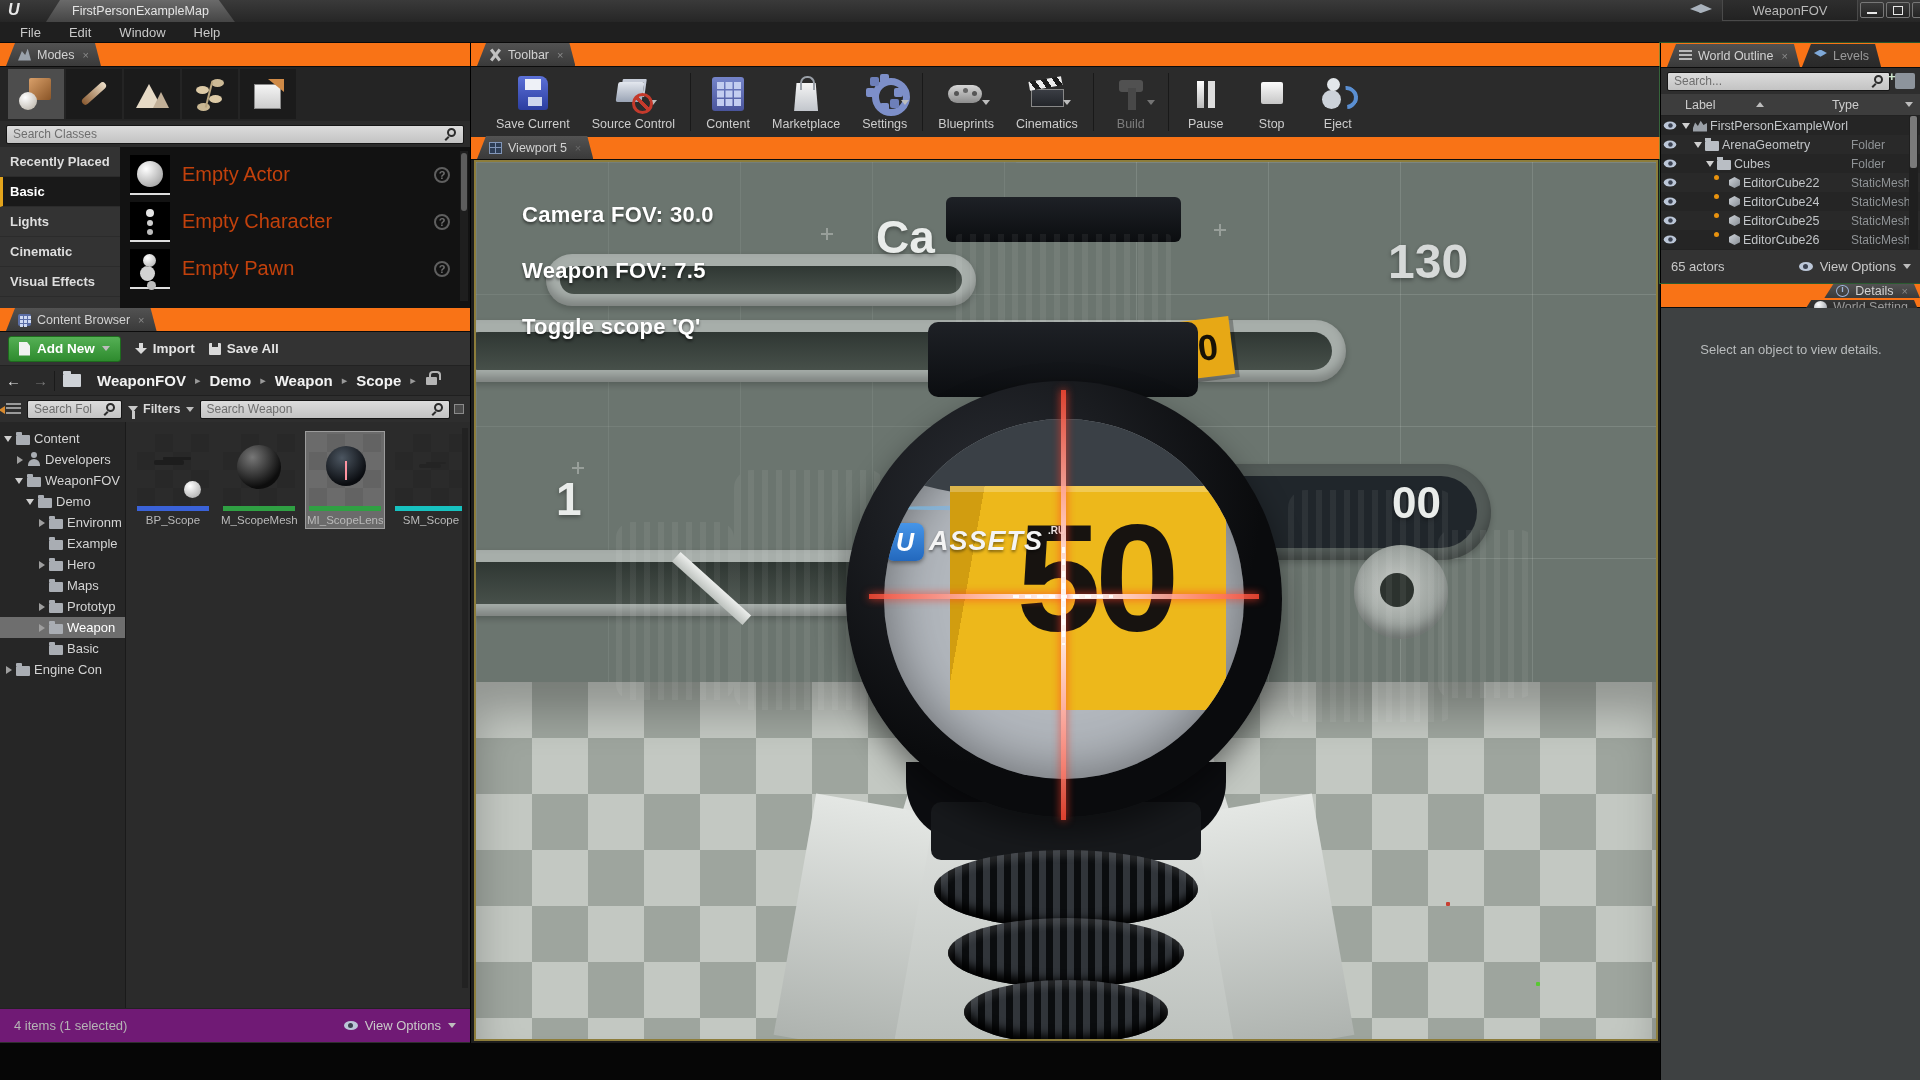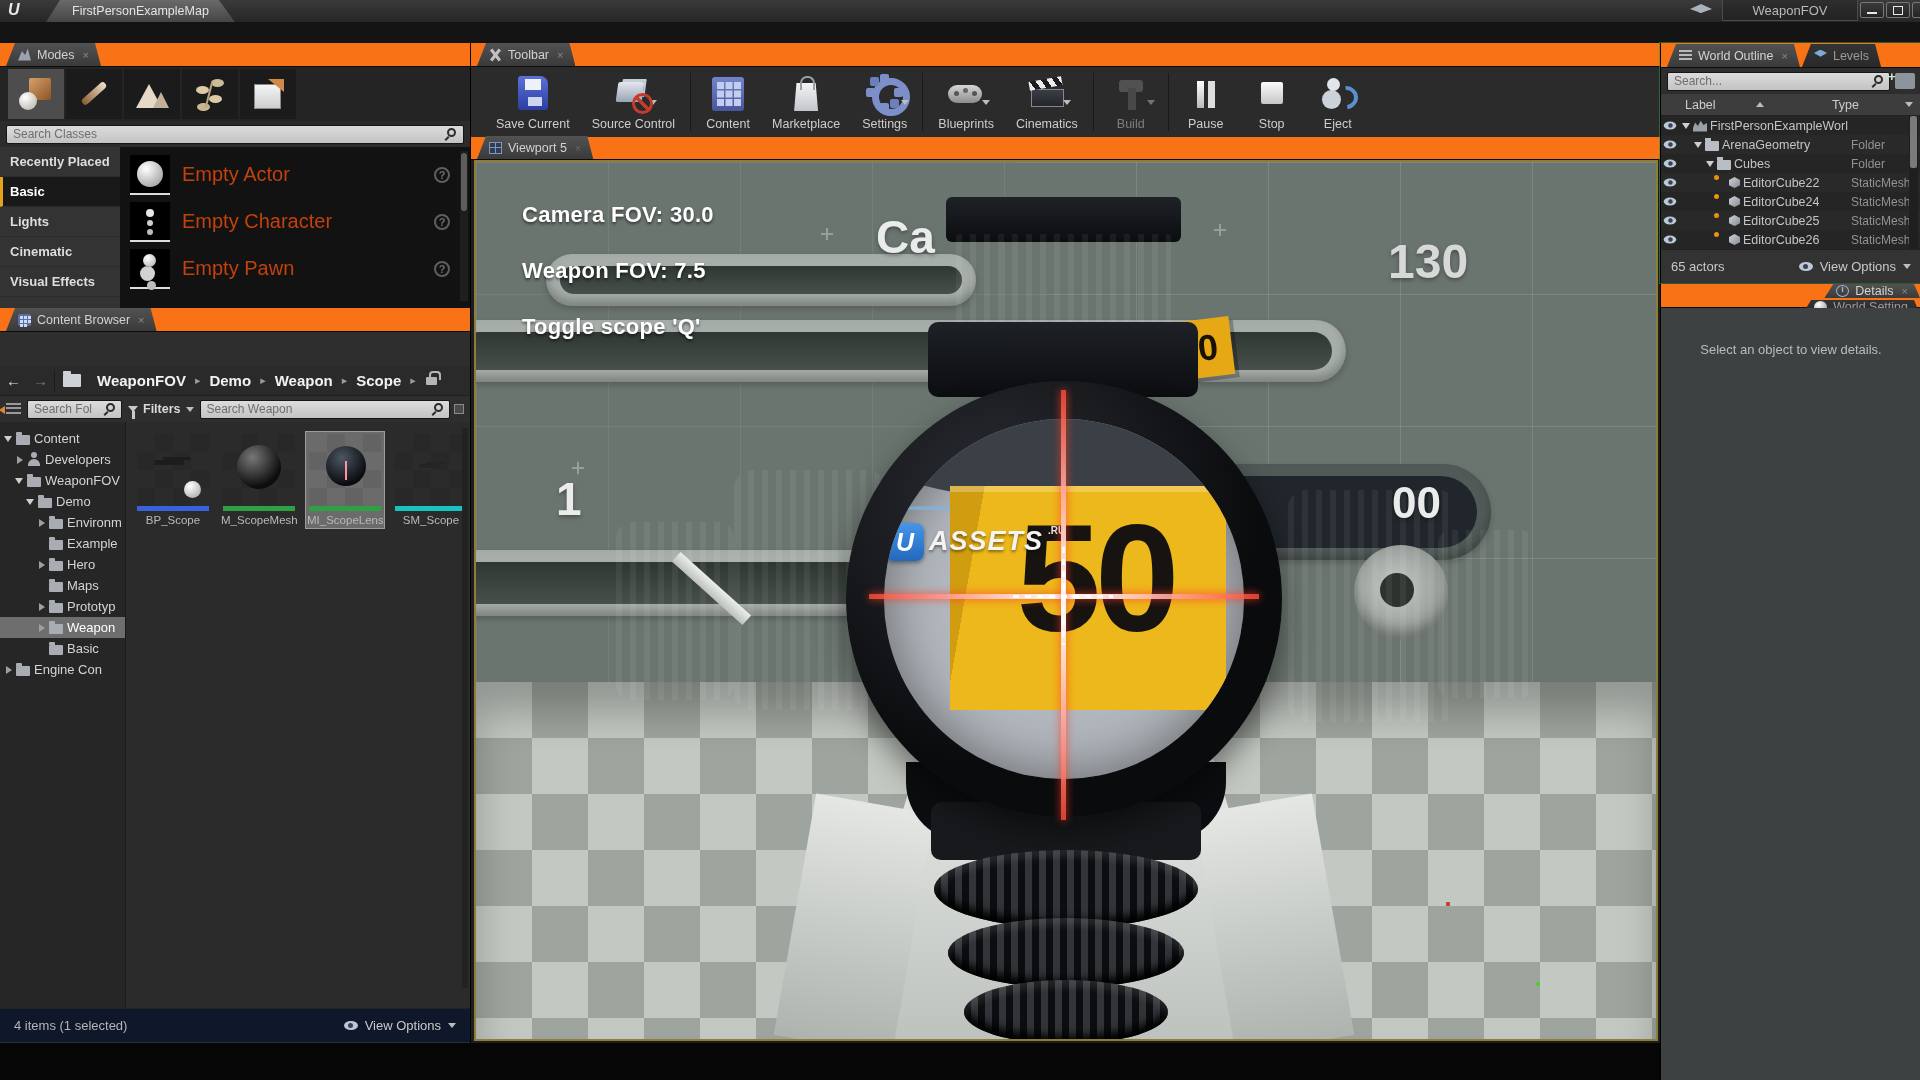--- a/index.html
+++ b/index.html
@@ -130,21 +130,21 @@
     background-image:conic-gradient(rgba(0,0,0,.07) 25%, transparent 0 50%, rgba(0,0,0,.07) 0 75%, transparent 0); background-size:36px 36px; }
   .ic-bp::before { content:''; position:absolute; left:17px; top:26px; width:30px; height:5px; background:#1d1d1d; border-radius:2px; box-shadow:8px -4px 0 -1px #1d1d1d; }
   .ic-bp::after { content:''; position:absolute; right:8px; bottom:8px; width:17px; height:17px; border-radius:50%; background:radial-gradient(circle at 35% 30%,#fff,#9f9f9f); }
   .ic-mat::before { content:''; position:absolute; left:14px; top:11px; width:44px; height:44px; border-radius:50%; background:radial-gradient(circle at 35% 28%,#777,#0d0d0d 70%); }
   .ic-lens::before { content:''; position:absolute; left:17px; top:12px; width:40px; height:40px; border-radius:50%; background:radial-gradient(circle at 40% 30%,#4c5661,#0a0c10 72%); }
   .ic-lens::after { content:''; position:absolute; left:36px; top:27px; width:2px; height:19px; background:#ff93a0; }
   .ic-sm::before { content:''; position:absolute; left:24px; top:30px; width:22px; height:4px; background:#242424; border-radius:2px; box-shadow:6px -3px 0 -1px #242424; }
   .stripe { width:72px; height:5px; margin-top:-3px; }
   .aname { color:#b9b9b9; font-size:11.5px; max-width:76px; overflow:hidden; white-space:nowrap; }
   .vscroll2 { position:absolute; right:2px; top:6px; width:6px; height:560px; background:#222; }
-  .cbfooter { position:absolute; left:0; top:700px; width:470px; height:34px; background:#0f172a; border-top:1px solid #222;
+  .cbfooter { position:absolute; left:0; top:700px; width:470px; height:34px; background:#701a75; border-top:1px solid #222;
     display:flex; align-items:center; justify-content:space-between; padding:0 14px; color:#b5b5b5; font-size:13px; }
   .viewopts { display:flex; align-items:center; gap:7px; color:#c9c9c9; }
 
   
   .toolbarpanel { left:470px; top:43px; width:1190px; height:94px; background:#2b2b2b; border-left:1px solid #000; }
   .tbbtns { position:absolute; left:0; top:24px; width:1190px; height:70px; display:flex; align-items:stretch; padding-left:14px; }
   .tbtn { display:flex; flex-direction:column; align-items:center; justify-content:flex-end; padding:4px 11px 6px; position:relative; }
   .tbtn.dis { opacity:.5; }
   .tlabel { color:#cdcdcd; font-size:12.5px; margin-top:3px; white-space:nowrap; }
   .tbsep { width:1px; background:#191919; margin:6px 4px; }
@@ -291,20 +291,27 @@
     <div class="projtab">
         <span>WeaponFOV</span>
       </div>
     <div class="winbtns">
       <div class="winbtn wb-min"></div>
       <div class="winbtn wb-res"></div>
       <div class="winbtn">×</div>
     </div>
   </div>
 
+  <div class="abs menubar">
+
+  <span class="menuitem">File</span>
+      <span class="menuitem">Edit</span>
+      <span class="menuitem">Window</span>
+      <span class="menuitem">Help</span>
+    </div>
 
   <div class="abs modes">
     <div class="tabrow" style="height:24px;">
       <div class="tab">
         <span class="pt pt-modes"></span>
         <span>Modes</span>
         <span class="tclose">×</span>
       </div>
     </div>
     <div class="toolsrow">
@@ -363,20 +370,35 @@
       </div>
     </div>
   </div>
 
   <div class="abs cbrowser">
     <div class="tabrow" style="height:24px;">
       <div class="tab">
         <span class="pt pt-cb"></span>
         <span>Content Browser</span>
         <span class="tclose">×</span>
+      </div>
+    </div>
+    <div class="cbbtns">
+      <div class="addnew">
+        <span class="pageic"></span>
+        <span>Add New</span>
+        <span class="caret-d"></span>
+      </div>
+      <div class="cbtxtbtn">
+        <span class="impic"></span>
+        <span>Import</span>
+      </div>
+      <div class="cbtxtbtn">
+        <span class="savic"></span>
+        <span>Save All</span>
       </div>
     </div>
     <div class="cbnav">
       <span class="navarrow" style="color:#e0e0e0;">←</span>
       <span class="navarrow" style="color:#787878;">→</span>
       <span style="width:1px;height:20px;background:#1a1a1a;"></span>
       <span class="fol-open"></span>
       <div class="crumbs">
 
           <span class="crumb">WeaponFOV</span>

